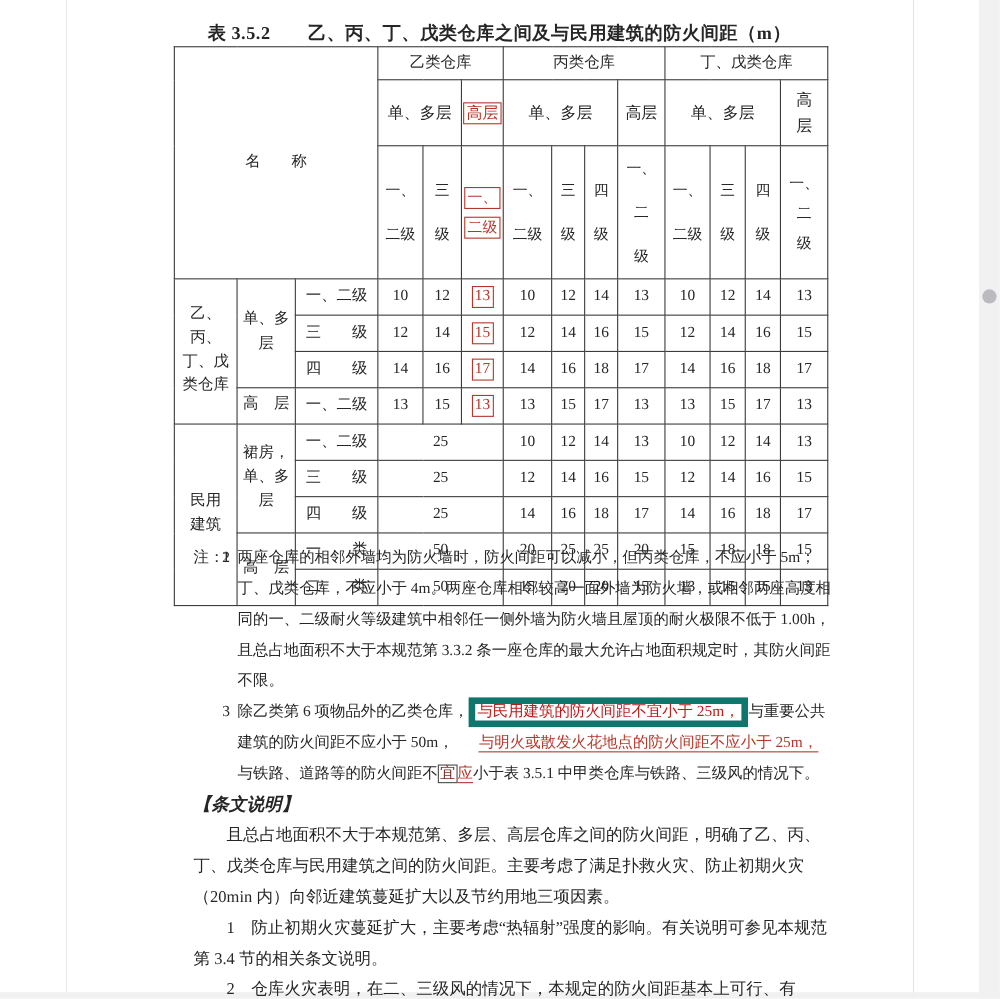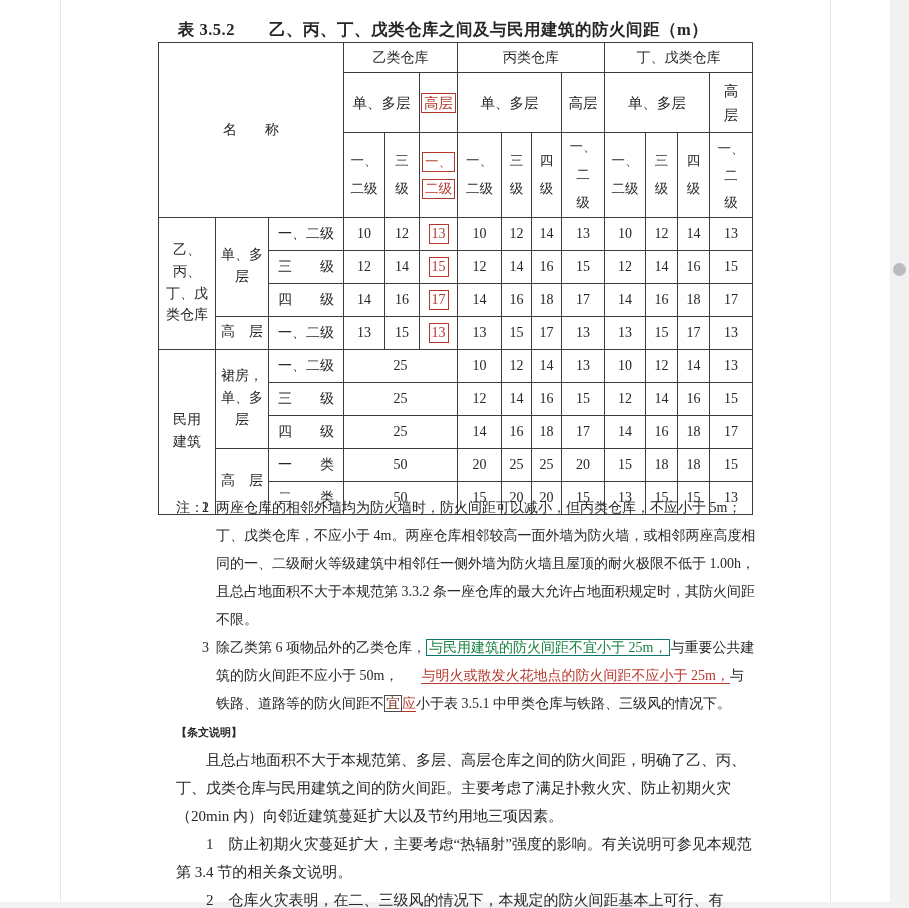--- a/index.html
+++ b/index.html
@@ -5,48 +5,48 @@
   html,body{margin:0;padding:0;}
   .page{position:relative;width:909px;height:908px;background:#ffffff;overflow:hidden;
         font-family:"Liberation Serif", serif;color:#262626;}
   
   .edge-line-left{position:absolute;left:60px;top:0;width:1px;height:100%;background:#e9e9e9;}
   .edge-line-right{position:absolute;left:830px;top:0;width:1px;height:100%;background:#e4e4e7;}
   .scroll-strip{position:absolute;left:890px;top:0;width:19px;height:100%;background:#f1f1f2;}
   .scroll-dot{position:absolute;left:893px;top:263px;width:13px;height:13px;border-radius:50%;background:#b9bbc1;}
   .bottom-strip{position:absolute;left:0;top:902px;width:100%;height:6px;background:#f1f1f2;}
   
-  .doc-title{position:absolute;left:108px;top:19px;width:670px;text-align:center;
+  .doc-title{position:absolute;left:119px;top:19px;width:670px;text-align:center;
              font-weight:700;font-size:16.5px;letter-spacing:.5px;}
   
   .tbl-wrap{position:absolute;left:158px;top:42px;}
   table.ft{border-collapse:collapse;table-layout:fixed;width:594px;}
   table.ft td{border:1px solid #3c3c3c;text-align:center;vertical-align:middle;
               white-space:pre-line;font-size:14px;line-height:1.55;padding:1px;}
   tr.h1 td{height:27px;font-size:14px;}
   tr.h2 td{height:57px;font-size:14.5px;line-height:24px;}
-  tr.h3 td{height:84px;font-size:13.5px;line-height:28px;padding:0 1px;}
+  tr.h3 td{height:84px;font-size:13.5px;line-height:40px;padding:0 1px;}
   tr.h3 td.t3{line-height:27px;}
   tr.dr td{height:30px;}
   td.num{font-size:15px;}
   td.grp{font-size:14.5px;line-height:30px;font-family:Liberation Mono, monospace;}
   td.lbl{font-size:14px;}
   .rb{display:inline-block;border:1px solid #b5372b;color:#b5372b;padding:0 2px;line-height:1.3;}
   tr.h3 .rb{line-height:1.35;}
   
   .notes{position:absolute;left:176px;top:494px;width:580px;font-size:14px;line-height:28px;}
   .note{position:relative;padding-left:40px;}
   .note .nlabel{position:absolute;left:0;top:0;}
   .note .num{position:absolute;left:26px;top:0;}
-  .boxed-red{border:1px solid #0f766e;color:#15803d;padding:0 2px;}
+  .boxed-red{border:6px solid #0f766e;color:#b91c1c;padding:0 2px;}
   .red-underline{color:#b5372b;border-bottom:1.5px solid #b5372b;margin-left:23px;}
   .boxed-char{border:1px solid #4a4a4a;color:#7d2d22;padding:0 1px;}
   .red-char{color:#b5372b;border-bottom:1.5px solid #b5372b;}
   .commentary{position:absolute;left:176px;top:718px;width:580px;font-size:15px;line-height:28px;}
-  .commentary .heading{font-weight:700;font-size:11px;}
+  .commentary .heading{font-weight:700;font-size:16px;font-style:italic;}
   .commentary p{margin:0;text-indent:2em;}
 </style>
 </head>
 <body>
 
 <div class="page">
   <div class="edge-line-left"></div>
   <div class="edge-line-right"></div>
   <div class="scroll-strip"></div>
   <div class="scroll-dot"></div>

